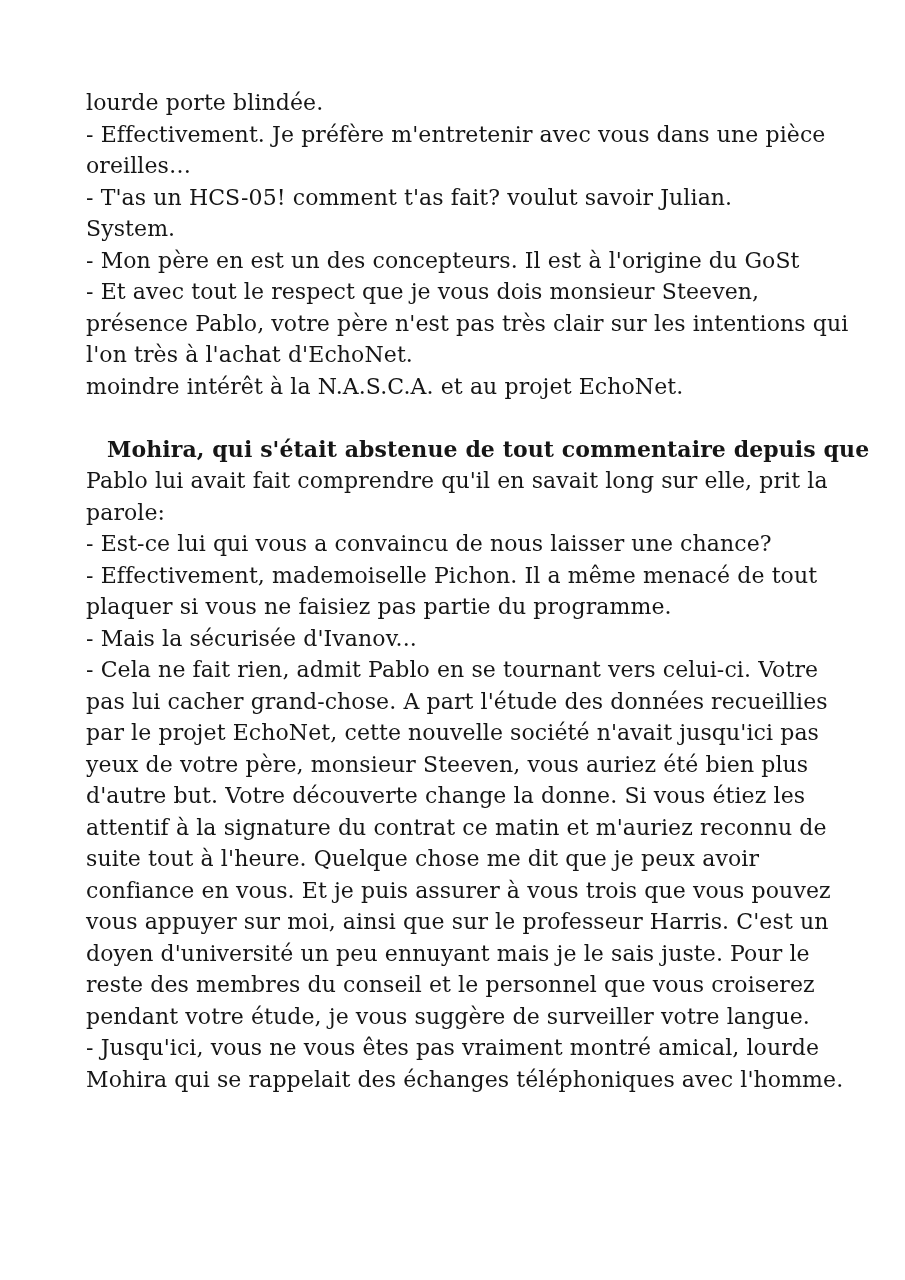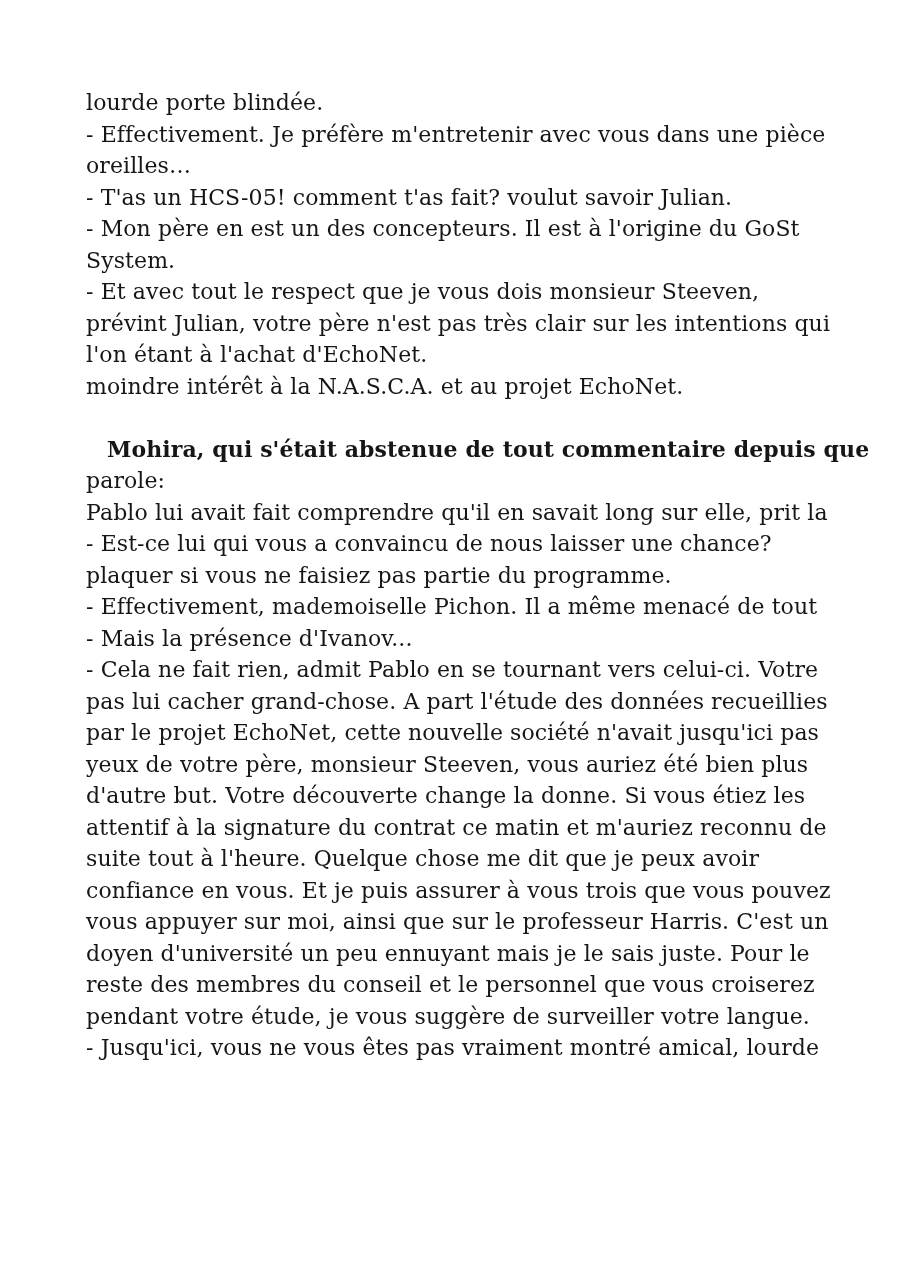--- a/index.html
+++ b/index.html
@@ -38,41 +38,42 @@
 </style>
 </head>
 <body style="background: rgb(255, 255, 255);">
 
 <div class="page">
   <div class="text-block" style="color: rgb(22, 22, 22);">
       <div class="line">lourde porte blindée.</div>
       <div class="line">- Effectivement. Je préfère m'entretenir avec vous dans une pièce</div>
       <div class="line">oreilles…</div>
       <div class="line">- T'as un HCS-05! comment t'as fait? voulut savoir Julian.</div>
+      <div class="line">System.</div>
       <div class="line">- Mon père en est un des concepteurs. Il est à l'origine du GoSt</div>
-      <div class="line">System.</div>
       <div class="line">- Et avec tout le respect que je vous dois monsieur Steeven,</div>
-      <div class="line">prévint Julian, votre père n'est pas très clair sur les intentions qui</div>
-      <div class="line">l'on étant à l'achat d'EchoNet.</div>
+      <div class="line">présence Pablo, votre père n'est pas très clair sur les intentions qui</div>
+      <div class="line">l'on très à l'achat d'EchoNet.</div>
       <div class="line">moindre intérêt à la N.A.S.C.A. et au projet EchoNet.</div>
       <div class="line"></div>
       <div class="line indent">Mohira, qui s'était abstenue de tout commentaire depuis que</div>
+      <div class="line">Pablo lui avait fait comprendre qu'il en savait long sur elle, prit la</div>
       <div class="line">parole:</div>
-      <div class="line">Pablo lui avait fait comprendre qu'il en savait long sur elle, prit la</div>
       <div class="line">- Est-ce lui qui vous a convaincu de nous laisser une chance?</div>
+      <div class="line">- Effectivement, mademoiselle Pichon. Il a même menacé de tout</div>
       <div class="line">plaquer si vous ne faisiez pas partie du programme.</div>
-      <div class="line">- Effectivement, mademoiselle Pichon. Il a même menacé de tout</div>
-      <div class="line">- Mais la présence d'Ivanov...</div>
+      <div class="line">- Mais la sécurisée d'Ivanov...</div>
       <div class="line">- Cela ne fait rien, admit Pablo en se tournant vers celui-ci. Votre</div>
       <div class="line">pas lui cacher grand-chose. A part l'étude des données recueillies</div>
       <div class="line">par le projet EchoNet, cette nouvelle société n'avait jusqu'ici pas</div>
       <div class="line">yeux de votre père, monsieur Steeven, vous auriez été bien plus</div>
       <div class="line">d'autre but. Votre découverte change la donne. Si vous étiez les</div>
       <div class="line">attentif à la signature du contrat ce matin et m'auriez reconnu de</div>
       <div class="line">suite tout à l'heure. Quelque chose me dit que je peux avoir</div>
       <div class="line">confiance en vous. Et je puis assurer à vous trois que vous pouvez</div>
       <div class="line">vous appuyer sur moi, ainsi que sur le professeur Harris. C'est un</div>
       <div class="line">doyen d'université un peu ennuyant mais je le sais juste. Pour le</div>
       <div class="line">reste des membres du conseil et le personnel que vous croiserez</div>
       <div class="line">pendant votre étude, je vous suggère de surveiller votre langue.</div>
       <div class="line">- Jusqu'ici, vous ne vous êtes pas vraiment montré amical, lourde</div>
+      <div class="line">Mohira qui se rappelait des échanges téléphoniques avec l'homme.</div>
     </div>
 </div>
 
 </body></html>

